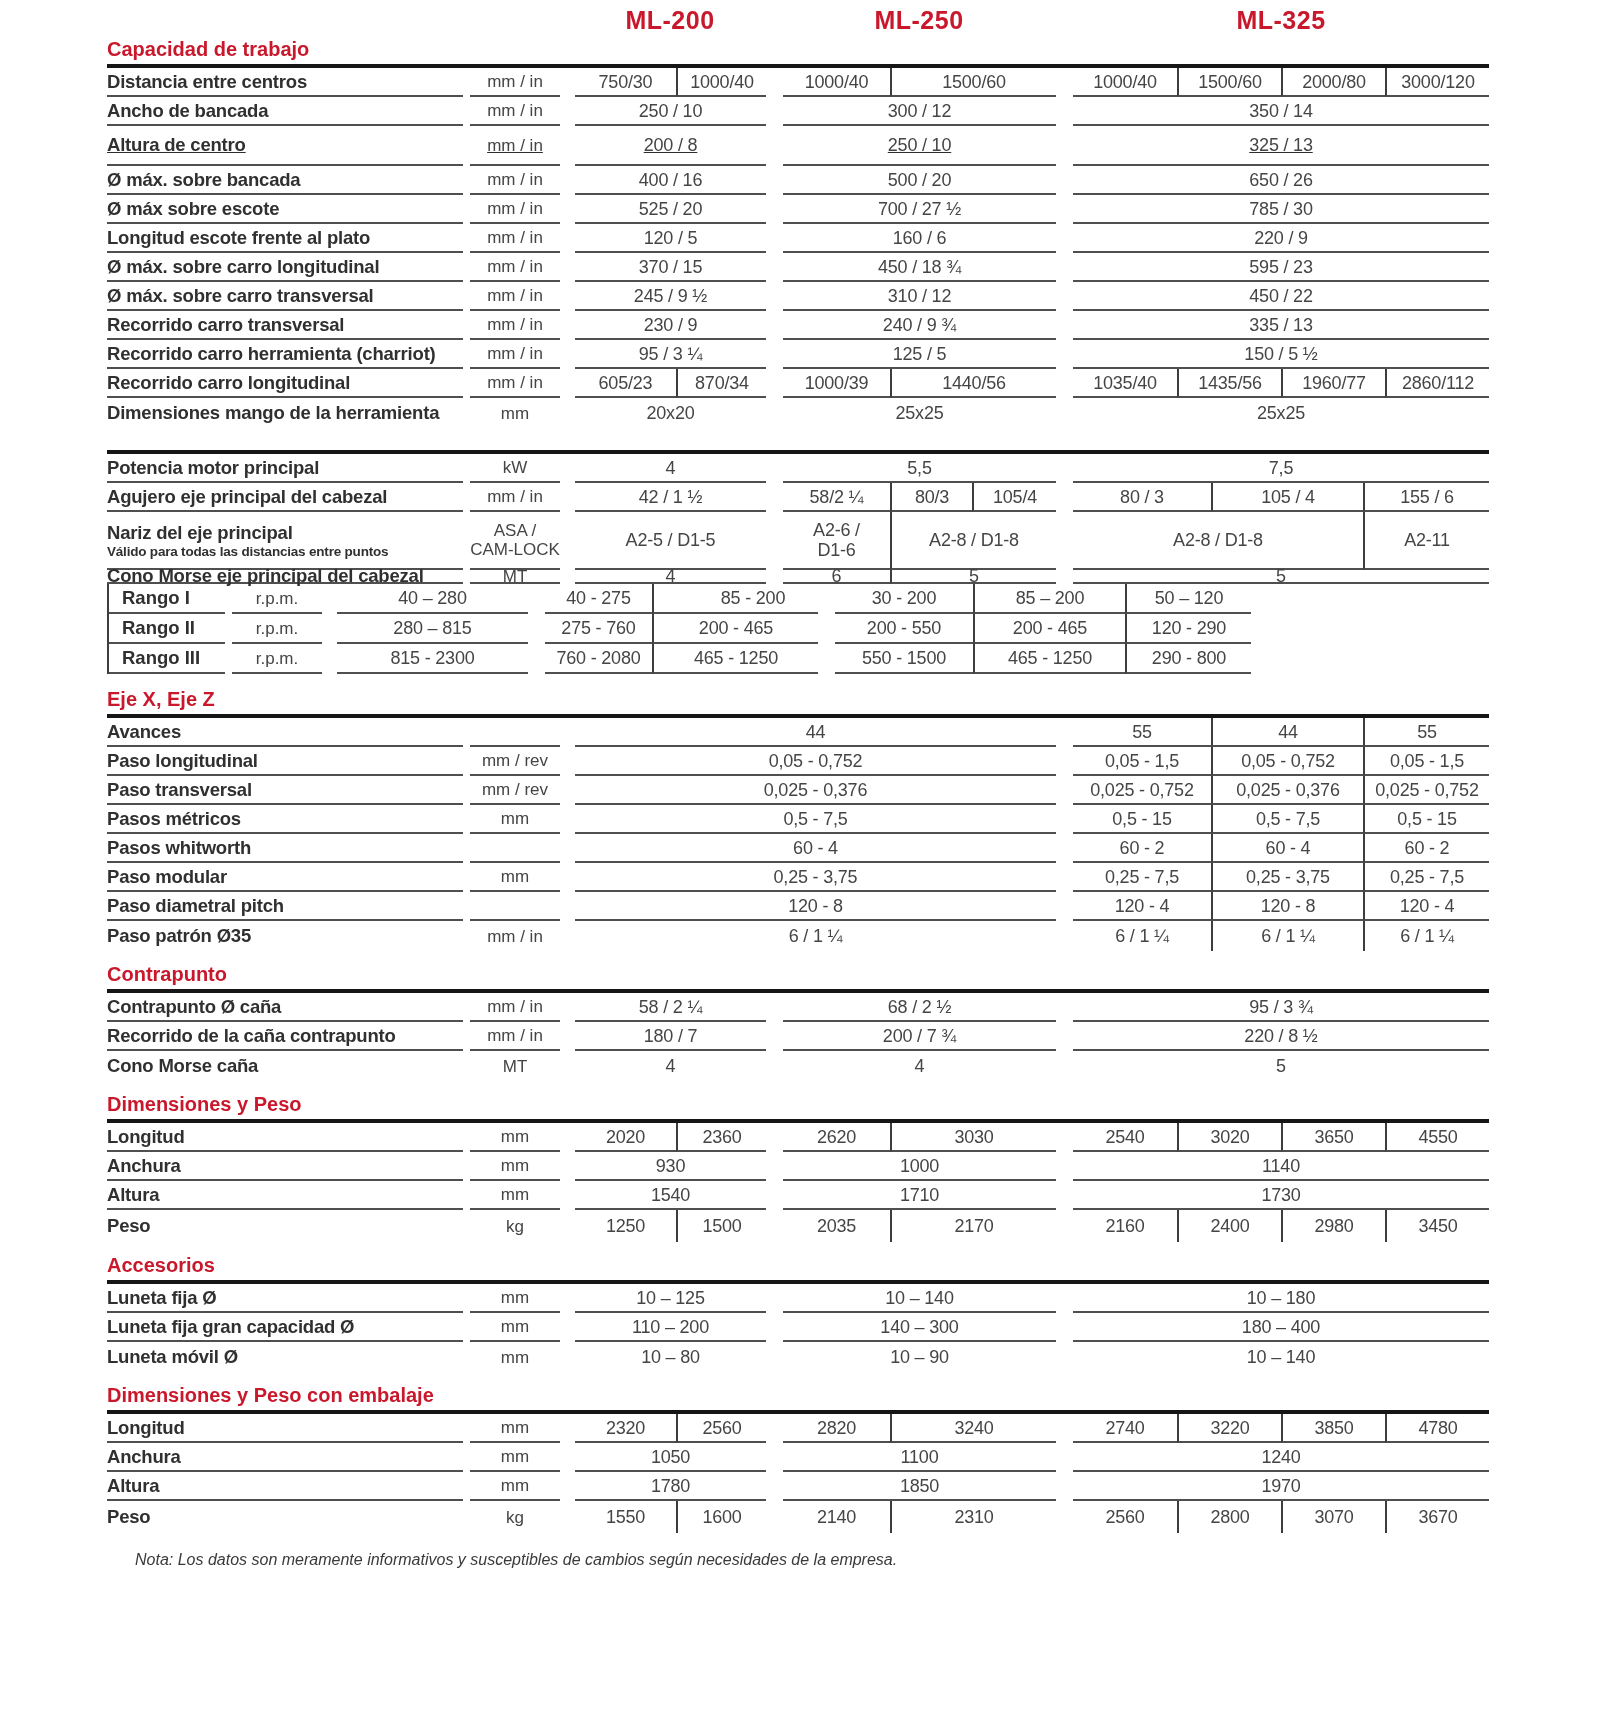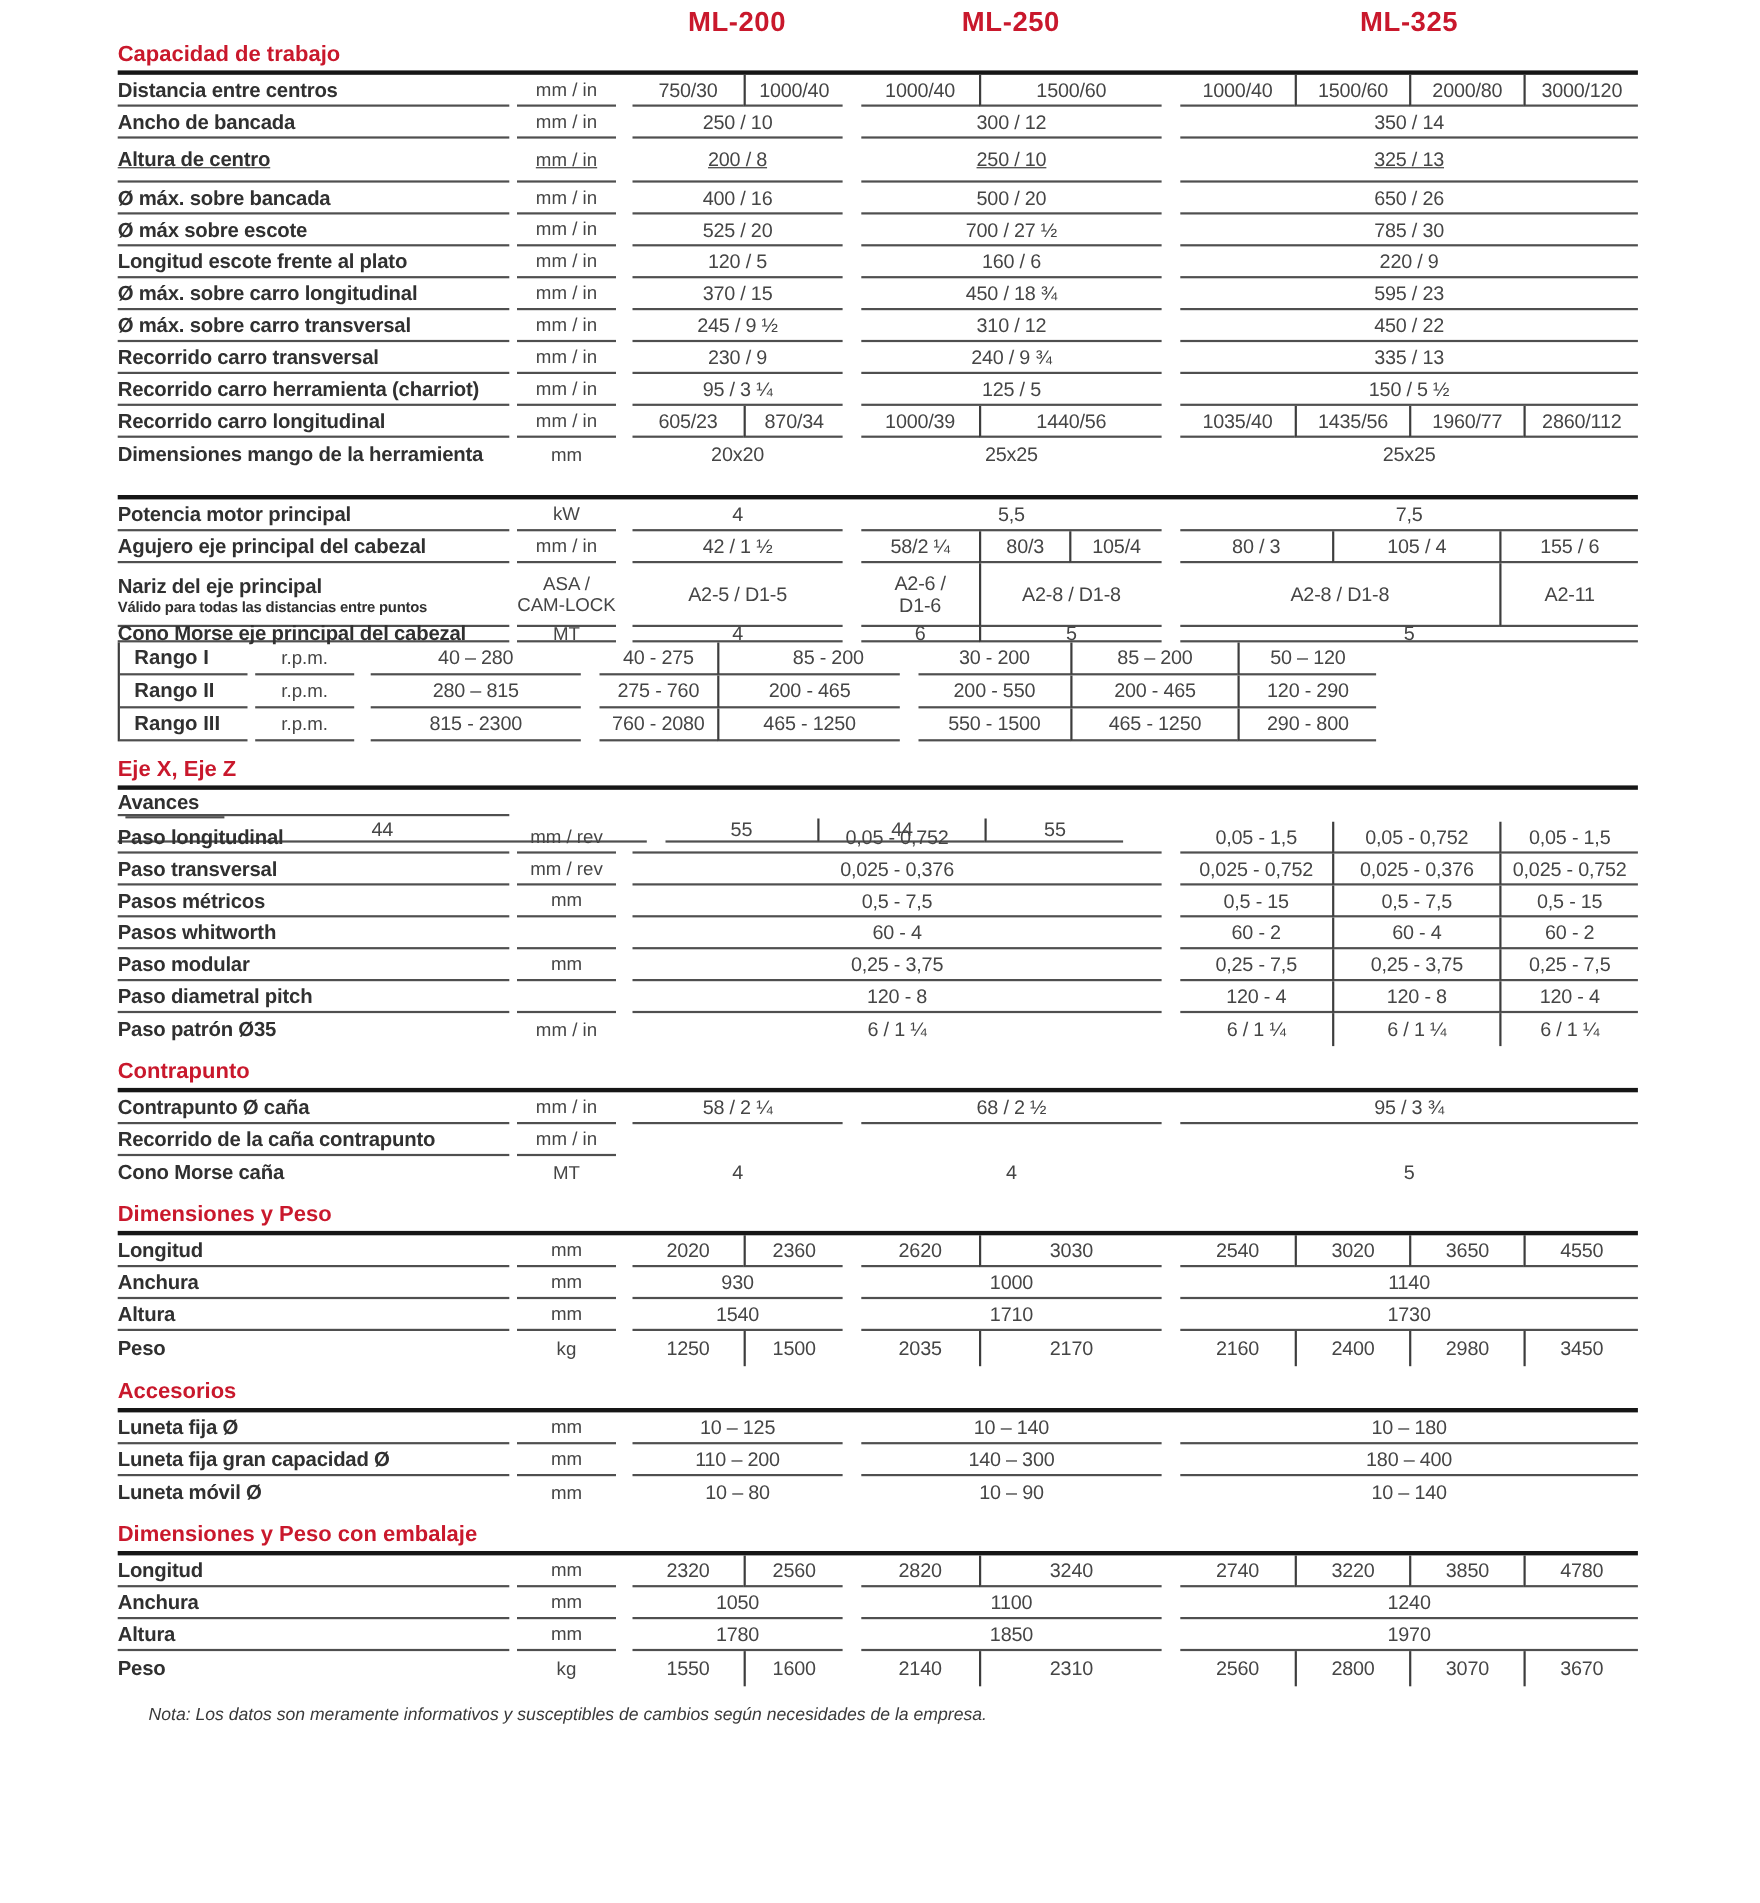--- a/index.html
+++ b/index.html
@@ -316,21 +316,21 @@
                   <div class="cell bb dv" style="width: 152px;">465 - 1250</div>
                   <div class="cell bb dv" style="width: 126px;">290 - 800</div>
                 </div>
               </div>
             </div>
           </div>
         </div>
         <div class="section" style="margin-top: 12px;">
           <div class="sec-title" style="color: rgb(201, 24, 44);">Eje X, Eje Z</div>
           <div class="thick"></div>
-          <div class="row" style="height: 29px; flex-direction: column;">
+          <div class="row" style="height: 29px;">
             <div class="lbl bb">
               <div>Avances</div>
             </div>
             <div class="unit bb"></div>
             <div class="vals">
               <div class="cell bb" style="width: 481px;">44</div>
               <div class="cell" style="width: 17px;"></div>
               <div class="cell bb" style="width: 138px;">55</div>
               <div class="cell bb dv" style="width: 152px;">44</div>
               <div class="cell bb dv" style="width: 126px;">55</div>
@@ -442,20 +442,27 @@
               <div class="cell bb" style="width: 273px;">68 / 2 ½</div>
               <div class="cell" style="width: 17px;"></div>
               <div class="cell bb" style="width: 416px;">95 / 3 ¾</div>
             </div>
           </div>
           <div class="row" style="height: 29px;">
             <div class="lbl bb">
               <div>Recorrido de la caña contrapunto</div>
             </div>
             <div class="unit bb">mm / in</div>
+            <div class="vals">
+              <div class="cell bb" style="width: 191px;">180 / 7</div>
+              <div class="cell" style="width: 17px;"></div>
+              <div class="cell bb" style="width: 273px;">200 / 7 ¾</div>
+              <div class="cell" style="width: 17px;"></div>
+              <div class="cell bb" style="width: 416px;">220 / 8 ½</div>
+            </div>
           </div>
           <div class="row" style="height: 30px;">
             <div class="lbl">
               <div>Cono Morse caña</div>
             </div>
             <div class="unit">MT</div>
             <div class="vals">
               <div class="cell" style="width: 191px;">4</div>
               <div class="cell" style="width: 17px;"></div>
               <div class="cell" style="width: 273px;">4</div>

